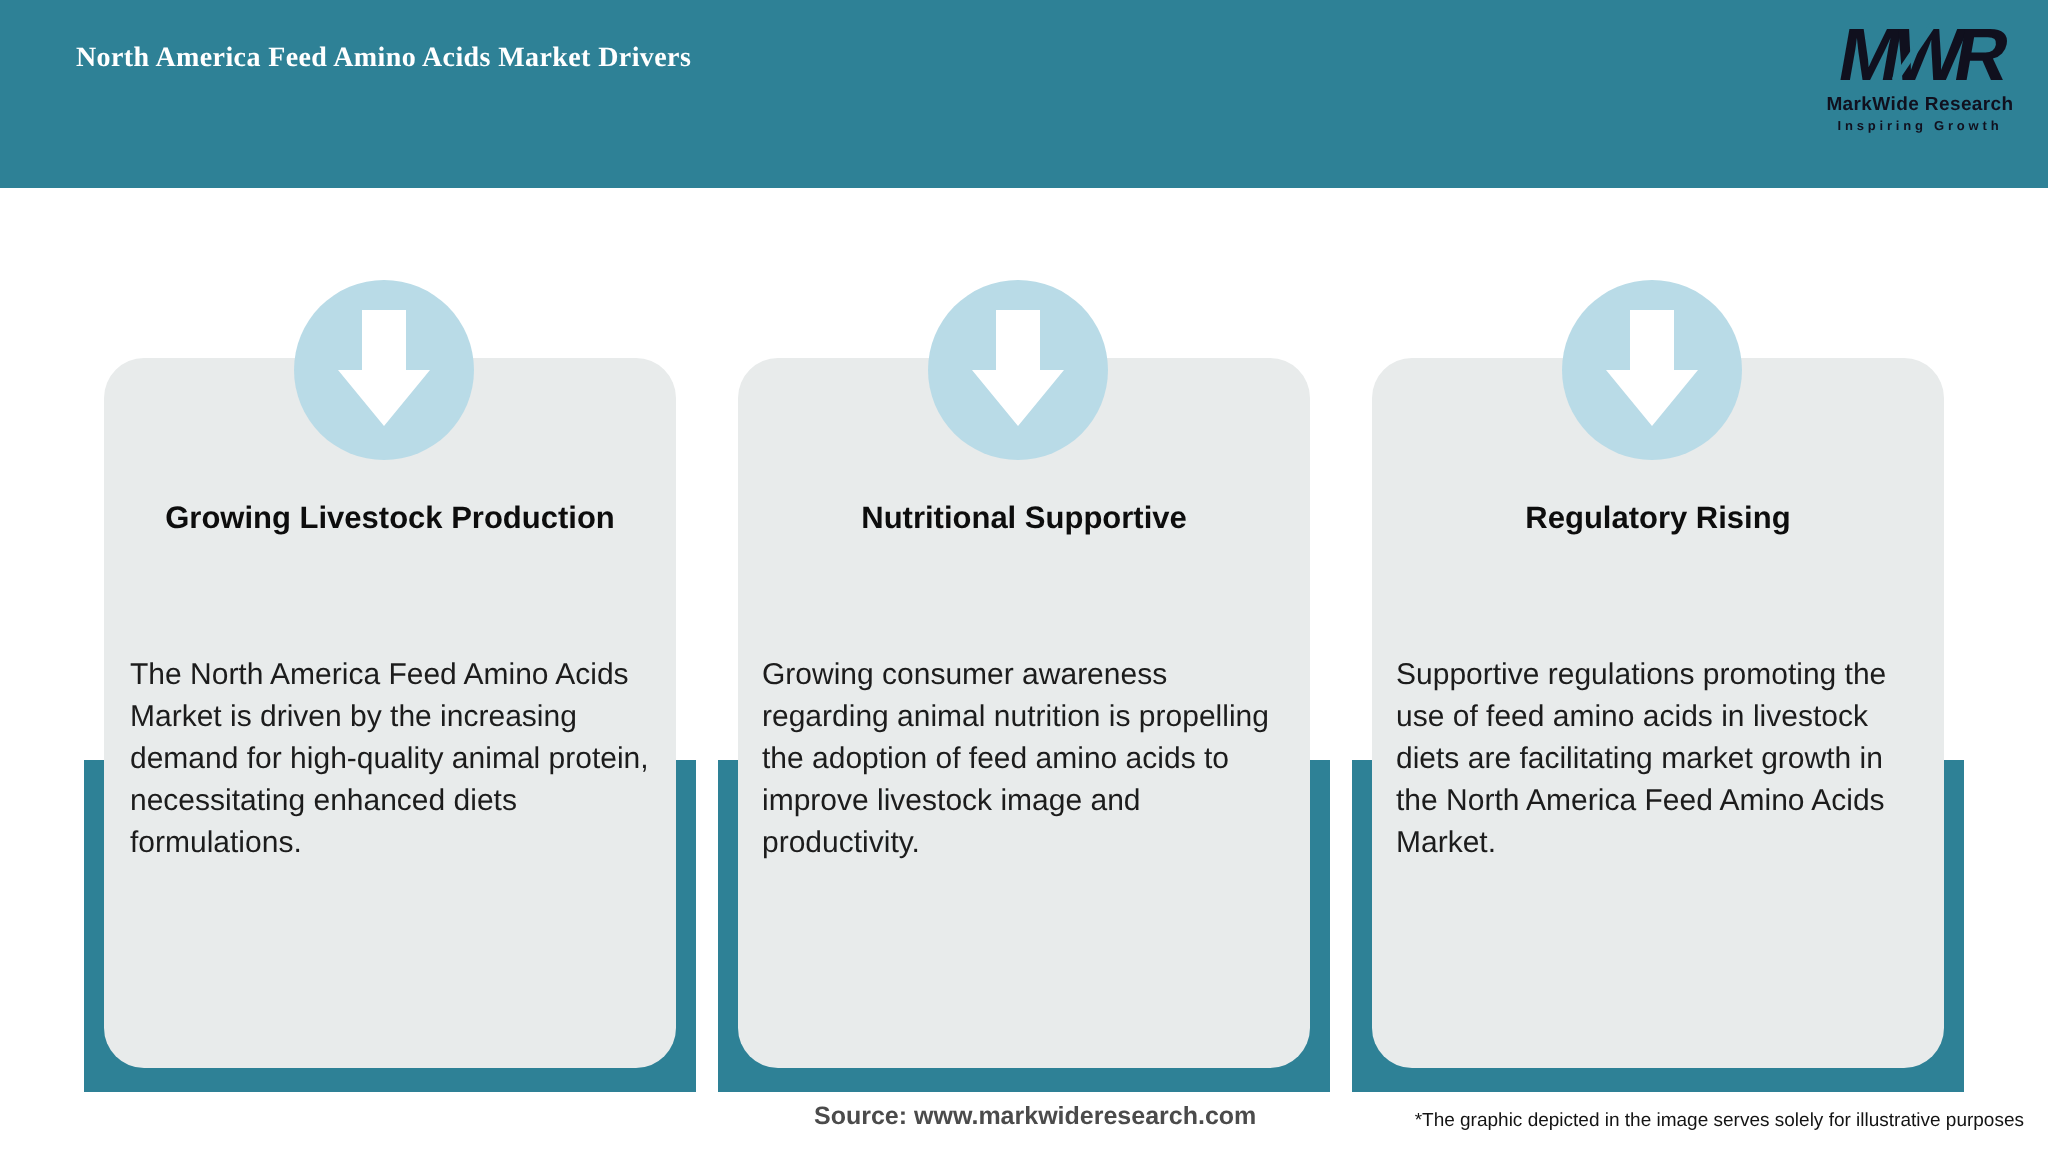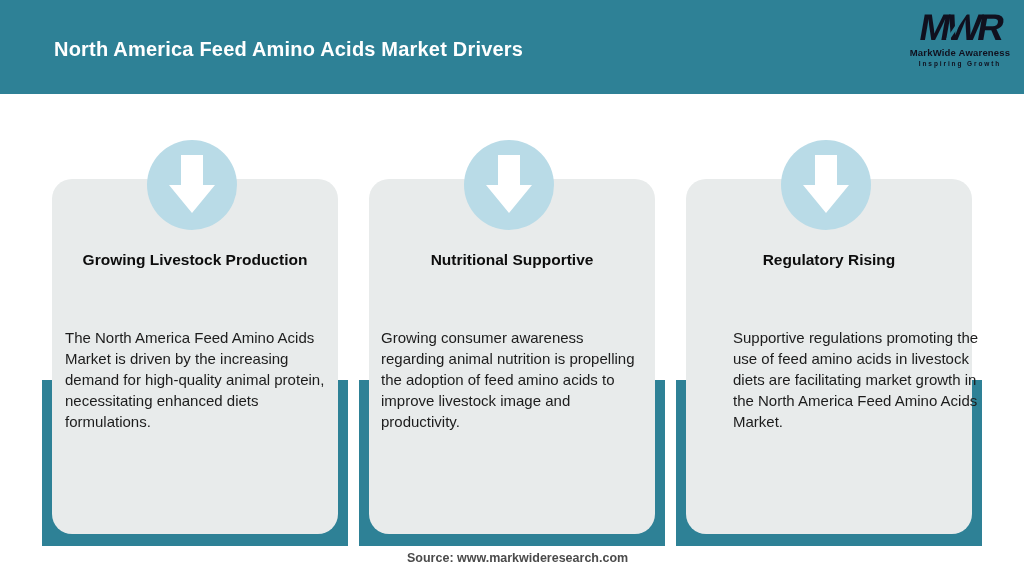--- a/index.html
+++ b/index.html
@@ -7,22 +7,22 @@
     position:relative; width:1024px; height:576px; overflow:hidden;
     background:#ffffff; font-family:"Liberation Sans", sans-serif;
   }
 
   
   .header {
     position:absolute; left:0; top:0; width:1024px; height:94px;
     background:#2e8196;
   }
   .page-title {
-    position:absolute; left:38px; top:22px; margin:16px;
-    font-size:20px; font-weight:bold; color:#ffffff; letter-spacing:0.2px;
+    position:absolute; left:38px; top:22px; margin:0;
+    font-size:14px; font-weight:bold; color:#ffffff; letter-spacing:0.2px;font-family:Liberation Serif, serif;
   }
   .logo {
     position:absolute; right:12px; top:9px; width:104px;
     text-align:center; color:#10101e; line-height:1;
   }
   .logo-monogram {
     display:inline-block; position:relative;
     font-size:37px; font-weight:900; letter-spacing:-4px;
     transform:skewX(-10deg);
   }
@@ -55,21 +55,21 @@
     position:absolute; top:327px; width:260px; z-index:4;
     font-size:15px; line-height:21px; color:#1c1c1c; text-align:left;
   }
 
   
   .g1 .backing { left:42px; }  .g1 .card { left:52px; }  .g1 .circle { left:147px; }
   .g1 .card-title { left:52px; }  .g1 .card-body { left:65px; }
   .g2 .backing { left:359px; } .g2 .card { left:369px; } .g2 .circle { left:464px; }
   .g2 .card-title { left:369px; } .g2 .card-body { left:381px; }
   .g3 .backing { left:676px; } .g3 .card { left:686px; } .g3 .circle { left:781px; }
-  .g3 .card-title { left:686px; } .g3 .card-body { left:733px; }
+  .g3 .card-title { left:686px; } .g3 .card-body { left:698px; }
 
   
   .source {
     position:absolute; left:375px; top:551px;
     font-size:12.5px; font-weight:bold; color:#4b4b4b;margin-left:32px;
   }
   .disclaimer {
     position:absolute; right:12px; top:555px;
     font-size:9.5px; color:#141414;
   }
@@ -79,21 +79,21 @@
 
 <div class="canvas">
 
   <div class="header">
     <h1 class="page-title">North America Feed Amino Acids Market Drivers</h1>
     <div class="logo">
       <span class="logo-monogram">
         <span>MWR</span>
         <span class="logo-bolt"></span>
       </span>
-      <div class="logo-name">MarkWide Awareness</div>
+      <div class="logo-name">MarkWide Research</div>
       <div class="logo-tagline">Inspiring Growth</div>
     </div>
   </div>
 
   <div class="group g1">
     <div class="backing"></div>
     <div class="card"></div>
     <div class="circle">
       <svg width="46" height="60" viewBox="0 0 46 60">
         <polygon points="12,0 34,0 34,30 46,30 23,58 0,30 12,30" fill="#ffffff"></polygon>
@@ -121,14 +121,15 @@
     <div class="circle">
       <svg width="46" height="60" viewBox="0 0 46 60">
         <polygon points="12,0 34,0 34,30 46,30 23,58 0,30 12,30" fill="#ffffff"></polygon>
       </svg>
     </div>
     <div class="card-title">Regulatory Rising</div>
     <div class="card-body">Supportive regulations promoting the use of feed amino acids in livestock diets are facilitating market growth in the North America Feed Amino Acids Market.</div>
   </div>
 
   <div class="source">Source: www.markwideresearch.com</div>
+  <div class="disclaimer">*The graphic depicted in the image serves solely for illustrative purposes</div>
 
 </div>
 
 </body></html>

